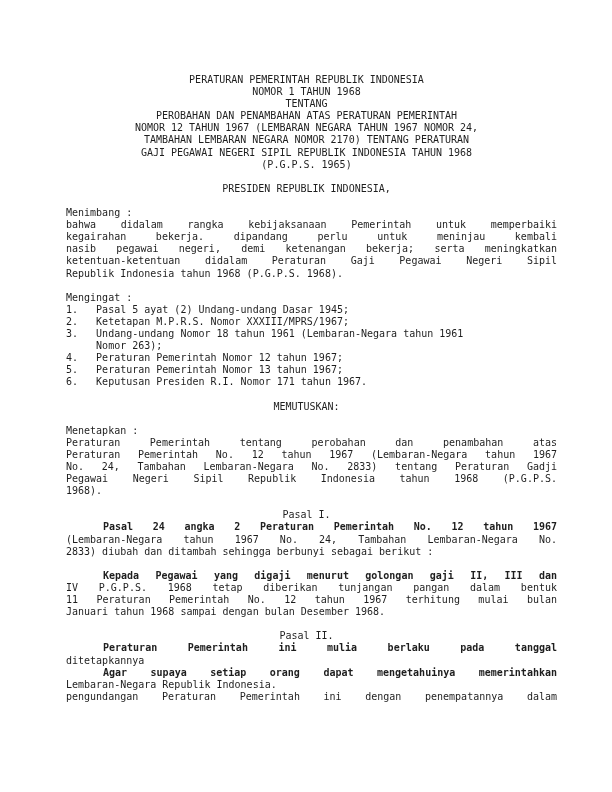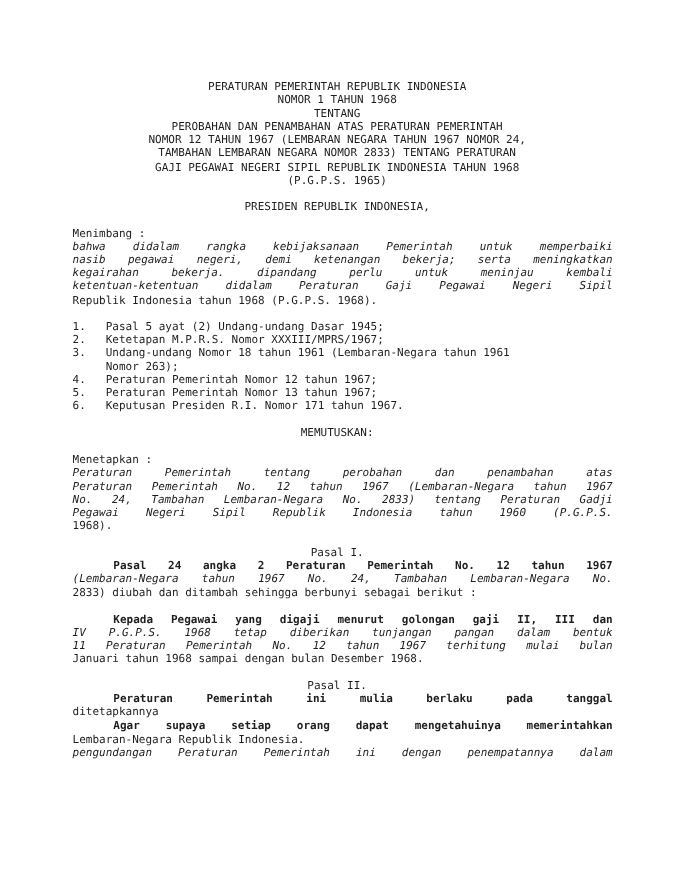--- a/index.html
+++ b/index.html
@@ -34,21 +34,20 @@
     text-align: center;
     padding-right: 10px;
   }
   .ln.left {
     text-align: left;
   }
   .ln.justify {
     white-space: normal;
     text-align: justify;
     text-align-last: justify;
-    font-style: italic;
   }
   .ln.justify-indent {
     white-space: normal;
     text-align: justify;
     text-align-last: justify;
     text-indent: 37px;
     font-weight: bold;
   }
   .ln.blank {
     
@@ -57,48 +56,49 @@
 </head>
 <body style="background: rgb(255, 255, 255);">
 
 <div class="page">
   <div class="doc" style="color: rgb(30, 30, 30);">
       <div class="ln center">PERATURAN PEMERINTAH REPUBLIK INDONESIA</div>
       <div class="ln center">NOMOR 1 TAHUN 1968</div>
       <div class="ln center">TENTANG</div>
       <div class="ln center">PEROBAHAN DAN PENAMBAHAN ATAS PERATURAN PEMERINTAH</div>
       <div class="ln center">NOMOR 12 TAHUN 1967 (LEMBARAN NEGARA TAHUN 1967 NOMOR 24,</div>
-      <div class="ln center">TAMBAHAN LEMBARAN NEGARA NOMOR 2833) TENTANG PERATURAN</div>
+      <div class="ln center">TAMBAHAN LEMBARAN NEGARA NOMOR 2170) TENTANG PERATURAN</div>
       <div class="ln center">GAJI PEGAWAI NEGERI SIPIL REPUBLIK INDONESIA TAHUN 1968</div>
       <div class="ln center">(P.G.P.S. 1965)</div>
       <div class="ln blank"></div>
       <div class="ln center">PRESIDEN REPUBLIK INDONESIA,</div>
       <div class="ln blank"></div>
       <div class="ln left">Menimbang :</div>
       <div class="ln justify">bahwa didalam rangka kebijaksanaan  Pemerintah untuk memperbaiki</div>
+      <div class="ln justify">kegairahan bekerja. dipandang perlu untuk meninjau kembali</div>
       <div class="ln justify">nasib pegawai negeri, demi ketenangan bekerja; serta meningkatkan</div>
-      <div class="ln justify">kegairahan bekerja. dipandang perlu untuk meninjau kembali</div>
       <div class="ln justify">ketentuan-ketentuan didalam Peraturan Gaji Pegawai Negeri Sipil</div>
       <div class="ln left">Republik Indonesia tahun 1968 (P.G.P.S. 1968).</div>
       <div class="ln blank"></div>
+      <div class="ln left">Mengingat :</div>
       <div class="ln left">1.   Pasal 5 ayat (2) Undang-undang Dasar 1945;</div>
       <div class="ln left">2.   Ketetapan M.P.R.S. Nomor XXXIII/MPRS/1967;</div>
       <div class="ln left">3.   Undang-undang Nomor 18 tahun 1961 (Lembaran-Negara tahun 1961</div>
       <div class="ln left">     Nomor 263);</div>
       <div class="ln left">4.   Peraturan Pemerintah Nomor 12 tahun 1967;</div>
       <div class="ln left">5.   Peraturan Pemerintah Nomor 13 tahun 1967;</div>
       <div class="ln left">6.   Keputusan Presiden R.I. Nomor 171 tahun 1967.</div>
       <div class="ln blank"></div>
       <div class="ln center">MEMUTUSKAN:</div>
       <div class="ln blank"></div>
       <div class="ln left">Menetapkan :</div>
       <div class="ln justify">Peraturan Pemerintah tentang perobahan dan penambahan atas</div>
       <div class="ln justify">Peraturan Pemerintah No. 12 tahun 1967 (Lembaran-Negara tahun 1967</div>
       <div class="ln justify">No. 24, Tambahan Lembaran-Negara No. 2833) tentang Peraturan Gadji</div>
-      <div class="ln justify">Pegawai Negeri Sipil Republik Indonesia tahun 1960 (P.G.P.S.</div>
+      <div class="ln justify">Pegawai Negeri Sipil Republik Indonesia tahun 1968 (P.G.P.S.</div>
       <div class="ln left">1968).</div>
       <div class="ln blank"></div>
       <div class="ln center">Pasal I.</div>
       <div class="ln justify-indent">Pasal 24 angka 2 Peraturan Pemerintah No. 12 tahun 1967</div>
       <div class="ln justify">(Lembaran-Negara tahun 1967 No. 24, Tambahan Lembaran-Negara No.</div>
       <div class="ln left">2833) diubah dan ditambah sehingga berbunyi sebagai berikut :</div>
       <div class="ln blank"></div>
       <div class="ln justify-indent">Kepada Pegawai yang digaji menurut golongan gaji II, III dan</div>
       <div class="ln justify">IV P.G.P.S. 1968 tetap diberikan tunjangan pangan dalam bentuk</div>
       <div class="ln justify">11 Peraturan Pemerintah No. 12 tahun 1967 terhitung mulai bulan</div>

